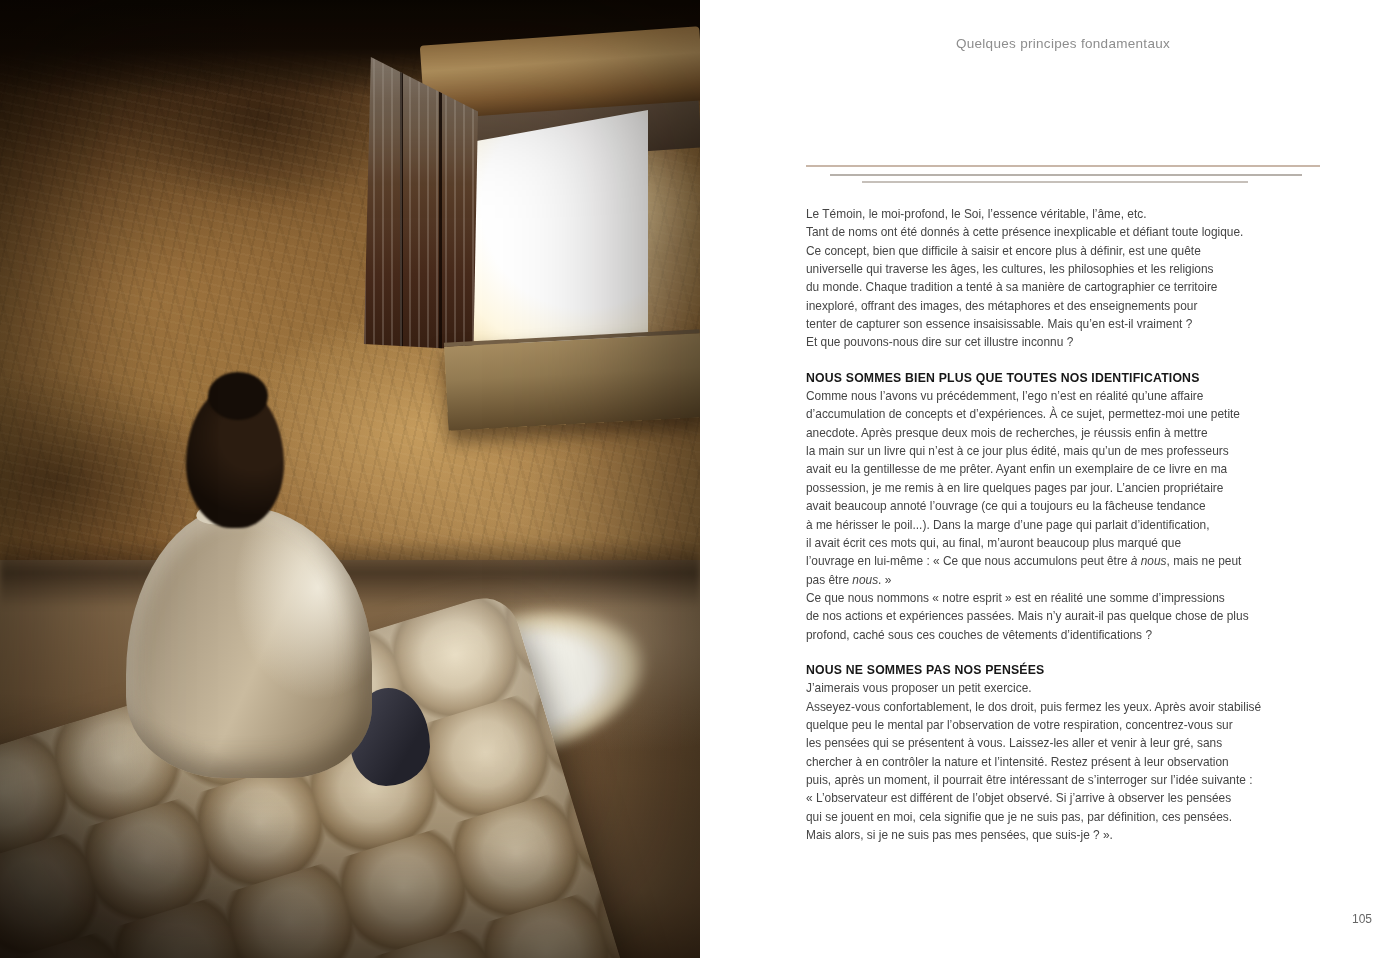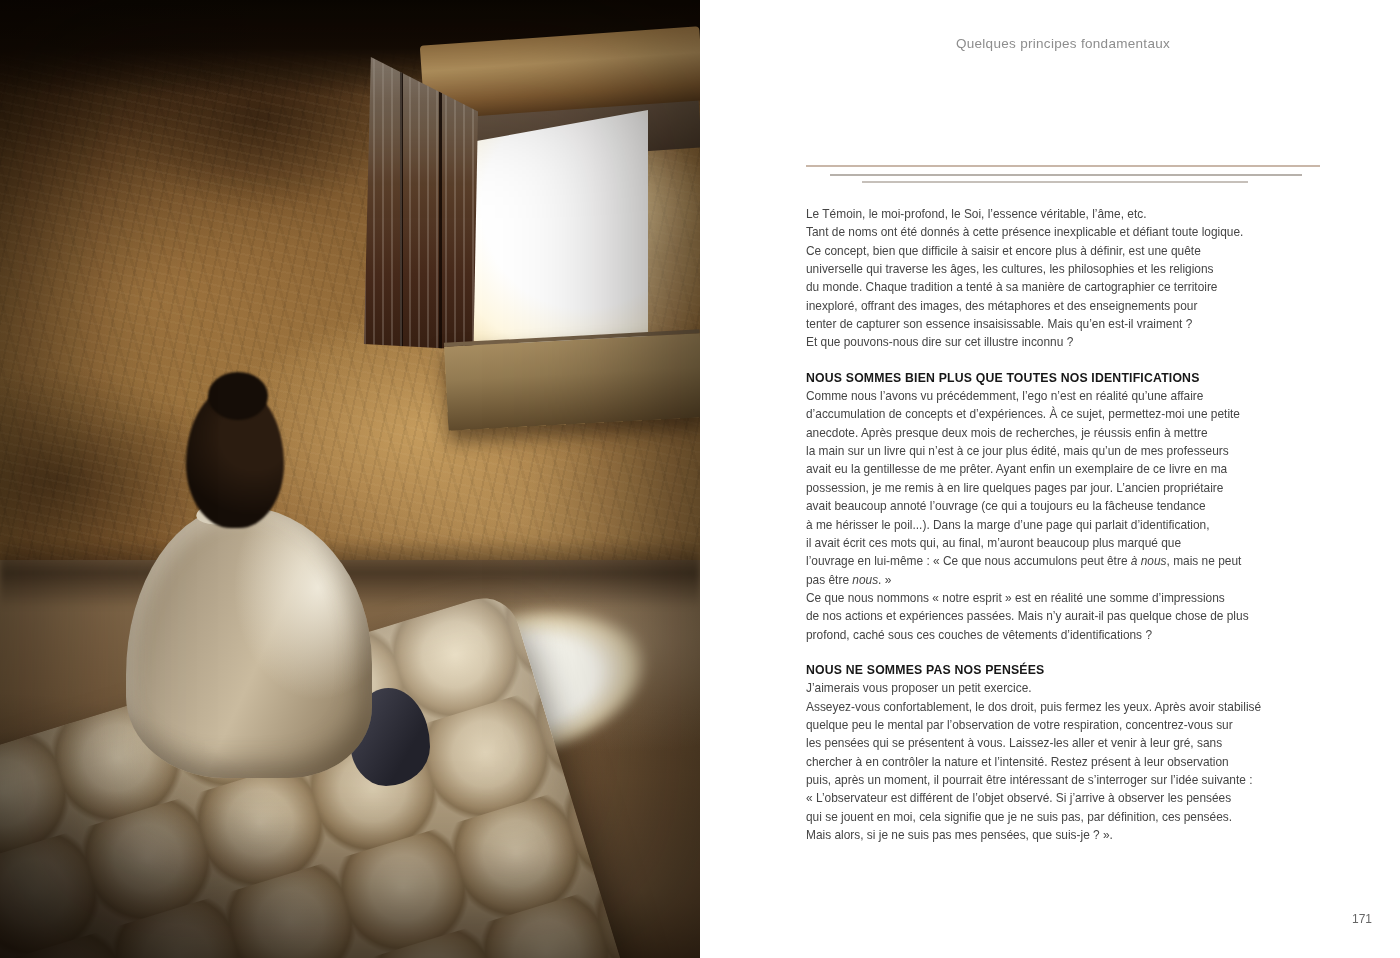--- a/index.html
+++ b/index.html
@@ -189,16 +189,16 @@
             <div class="tline">les pensées qui se présentent à vous. Laissez-les aller et venir à leur gré, sans</div>
             <div class="tline">chercher à en contrôler la nature et l’intensité. Restez présent à leur observation</div>
             <div class="tline">puis, après un moment, il pourrait être intéressant de s’interroger sur l’idée suivante :</div>
             <div class="tline">« L’observateur est différent de l’objet observé. Si j’arrive à observer les pensées</div>
             <div class="tline">qui se jouent en moi, cela signifie que je ne suis pas, par définition, ces pensées.</div>
             <div class="tline">Mais alors, si je ne suis pas mes pensées, que suis-je ? ».</div>
           </div>
         </div>
 
     </div>
-    <div class="page-number">171</div>
+    <div class="page-number">105</div>
   </div>
 
 </div>
 
 </body></html>

